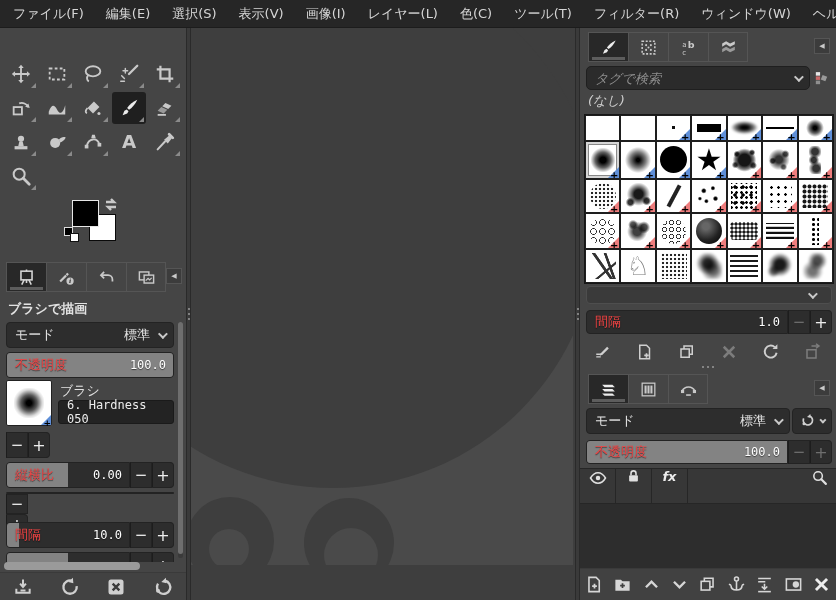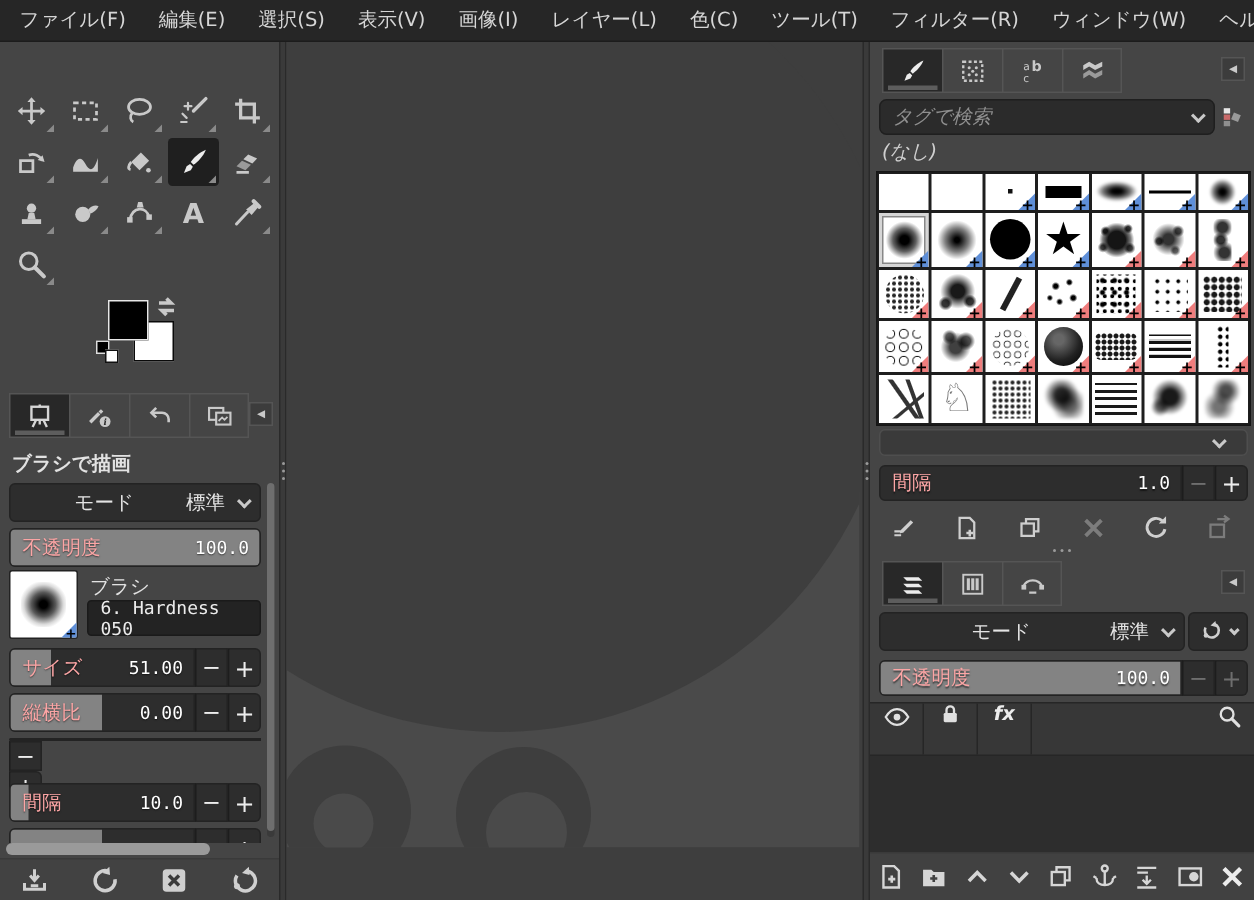--- a/index.html
+++ b/index.html
@@ -53,31 +53,31 @@
   .collapse-btn { position:absolute; width:16px; height:16px; border:1px solid #555; background:#3c3c3c;
     color:#c9c9c9; font-size:7px; display:flex; align-items:center; justify-content:center; cursor:pointer; }
 
   
   .sgroup { position:absolute; display:flex; height:26px; }
   .srow { position:relative; flex:1; background:#2d2d2d; border:1px solid #232323;
     border-radius:4px; overflow:hidden; cursor:pointer; }
   .sgroup .srow { border-radius:4px 0 0 4px; }
   .srow .fill { position:absolute; left:0; top:0; bottom:0; background:#838383; }
   .srow .lab { position:absolute; left:8px; top:50%; transform:translateY(-50%);
-    color:#fca5a5; text-shadow:0 1px 1px rgba(0,0,0,.55); white-space:nowrap; }
+    color:#ef4444; text-shadow:0 1px 1px rgba(0,0,0,.55); white-space:nowrap; }
   .srow .val { position:absolute; right:7px; top:50%; transform:translateY(-50%);
     color:#fff; font-family:"DejaVu Sans Mono", monospace; font-size:12px; text-shadow:0 1px 1px rgba(0,0,0,.55); }
   .spin { width:22px; background:#2d2d2d; border:1px solid #232323; border-left:1px solid #1d1d1d;
     color:#ededed; display:flex; align-items:center; justify-content:center; font-size:15px; cursor:pointer; }
   .spin.plus { border-radius:0 4px 4px 0; font-size:16px; }
   .spin.dim { color:#6e6e6e; }
 
   .mrow { position:absolute; height:26px; background:#2d2d2d; border:1px solid #232323; border-radius:4px;
     display:flex; align-items:center; padding:0 8px; cursor:pointer; }
-  .mrow .lab { flex:1; color:#e4e4e4;text-align:center; }
+  .mrow .lab { flex:1; color:#e4e4e4; }
   .mrow .val { color:#e4e4e4; margin-right:8px; }
   .chev { width:7px; height:7px; border-right:2px solid #c9c9c9; border-bottom:2px solid #c9c9c9;
     transform:rotate(45deg) translateY(-2px); flex:0 0 auto; }
 
   .panel-title { position:absolute; left:8px; font-weight:bold; color:#e2e2e2; }
 
   
   .brush-block { position:absolute; left:6px; top:352px; width:168px; height:48px; }
   .brush-thumb { position:absolute; left:0; top:0; width:46px; height:46px; background:#fff;
     border:1px solid #222; border-radius:2px; cursor:pointer; }
@@ -411,25 +411,20 @@
         <div class="brush-thumb">
           <span class="blob"></span>
           <span class="tri"></span>
           <span class="pl">+</span>
         </div>
         <div class="brush-lab">ブラシ</div>
         <div class="brush-name">6. Hardness 050</div>
       </div>
 
       <div class="sgroup" style="left:6px; right:12px; top:404px;">
-        <div class="srow">
-          <div class="fill" style="width: 22%;"></div>
-          <span class="lab">サイズ</span>
-          <span class="val">51.00</span>
-        </div>
         <div class="spin">−</div>
         <div class="spin plus">+</div>
       </div>
 
       <div class="sgroup" style="left:6px; right:12px; top:434px;">
         <div class="srow">
           <div class="fill" style="width: 50%;"></div>
           <span class="lab">縦横比</span>
           <span class="val">0.00</span>
         </div>

